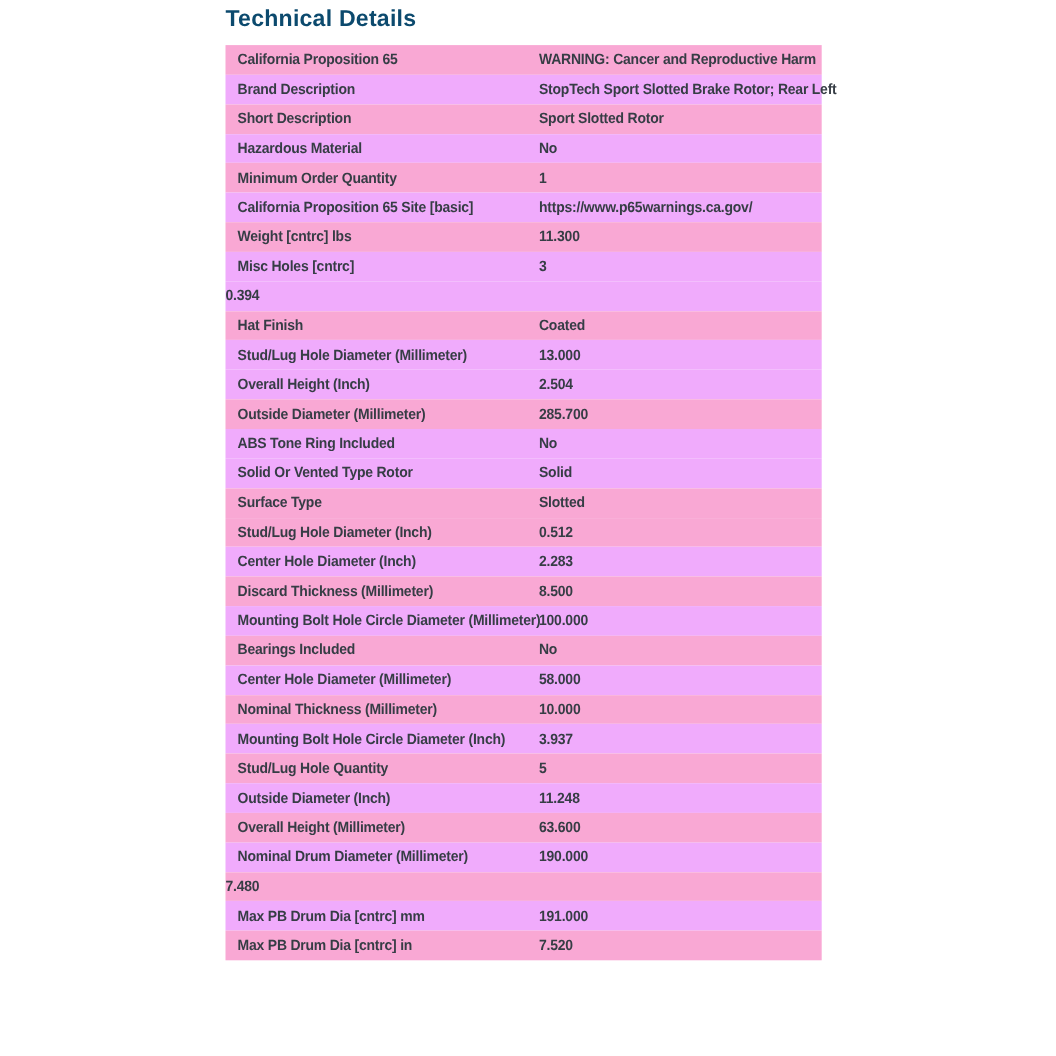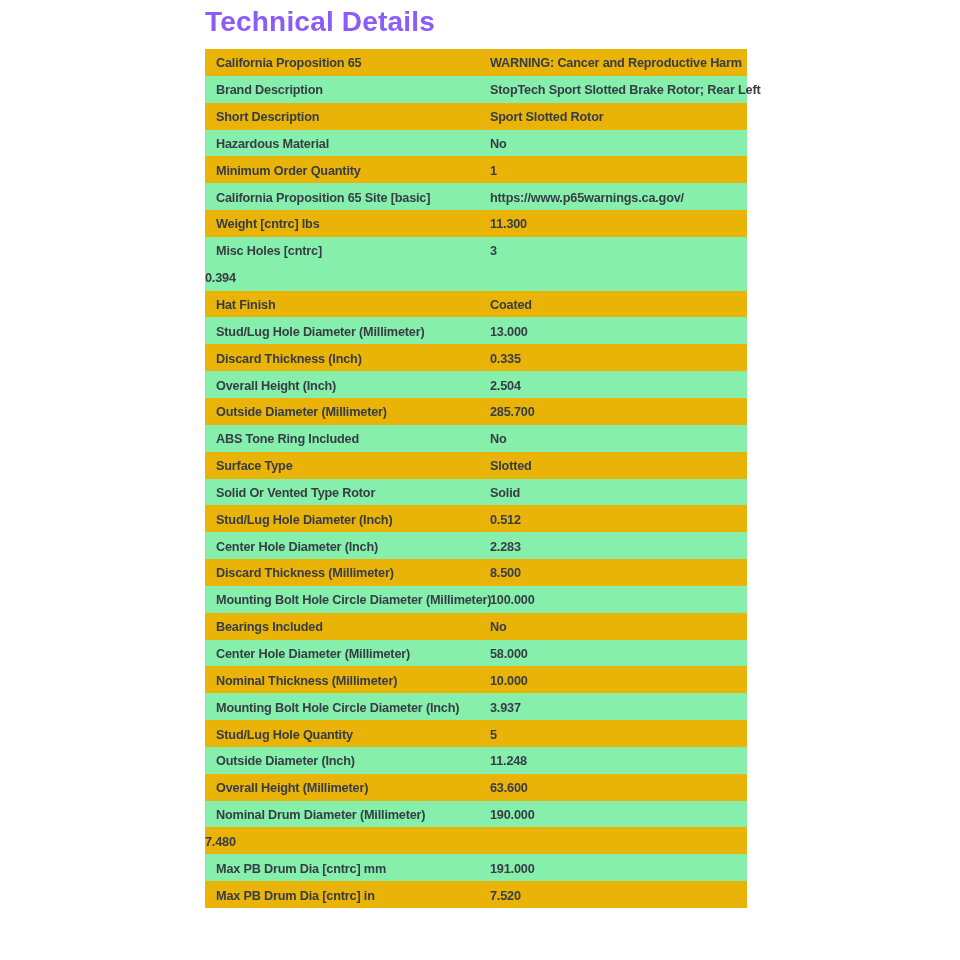--- a/index.html
+++ b/index.html
@@ -10,37 +10,37 @@
     font-family: "Liberation Sans", "DejaVu Sans", sans-serif;
     overflow: hidden;
   }
   .content {
     position: absolute;
     left: 205px;
     top: 6px;
     width: 542px;
   }
   .page-title {
-    font-size: 28px;
+    font-size: 21px;
     font-weight: bold;
-    color: #8b5cf6;
+    color: #0c4a6e;
     letter-spacing: 0.2px;
     margin-bottom: 11px;
   }
   .details-table {
     width: 542px;
   }
   .details-row {
     display: flex;
     align-items: center;
     height: 26.85px;
     width: 100%;
   }
-  .details-row.odd { background: #eab308; }
-  .details-row.even { background: #86efac; }
+  .details-row.odd { background: #f9a8d4; }
+  .details-row.even { background: #f0abfc; }
   .cell-label {
     width: 285px;
     padding-left: 11px;
     flex-shrink: 0;
   }
   .cell-value {
     flex: 1;
     padding-right: 8px;
   }
   .cell-label span, .cell-value span {
@@ -139,28 +139,20 @@
     </div>
   </div>
       <div class="details-row even">
     <div class="cell-label">
       <span>Stud/Lug Hole Diameter (Millimeter)</span>
     </div>
     <div class="cell-value">
       <span>13.000</span>
     </div>
   </div>
-      <div class="details-row odd">
-    <div class="cell-label">
-      <span>Discard Thickness (Inch)</span>
-    </div>
-    <div class="cell-value">
-      <span>0.335</span>
-    </div>
-  </div>
       <div class="details-row even">
     <div class="cell-label">
       <span>Overall Height (Inch)</span>
     </div>
     <div class="cell-value">
       <span>2.504</span>
     </div>
   </div>
       <div class="details-row odd">
     <div class="cell-label">
@@ -171,34 +163,34 @@
     </div>
   </div>
       <div class="details-row even">
     <div class="cell-label">
       <span>ABS Tone Ring Included</span>
     </div>
     <div class="cell-value">
       <span>No</span>
     </div>
   </div>
+      <div class="details-row even">
+    <div class="cell-label">
+      <span>Solid Or Vented Type Rotor</span>
+    </div>
+    <div class="cell-value">
+      <span>Solid</span>
+    </div>
+  </div>
       <div class="details-row odd">
     <div class="cell-label">
       <span>Surface Type</span>
     </div>
     <div class="cell-value">
       <span>Slotted</span>
-    </div>
-  </div>
-      <div class="details-row even">
-    <div class="cell-label">
-      <span>Solid Or Vented Type Rotor</span>
-    </div>
-    <div class="cell-value">
-      <span>Solid</span>
     </div>
   </div>
       <div class="details-row odd">
     <div class="cell-label">
       <span>Stud/Lug Hole Diameter (Inch)</span>
     </div>
     <div class="cell-value">
       <span>0.512</span>
     </div>
   </div>

